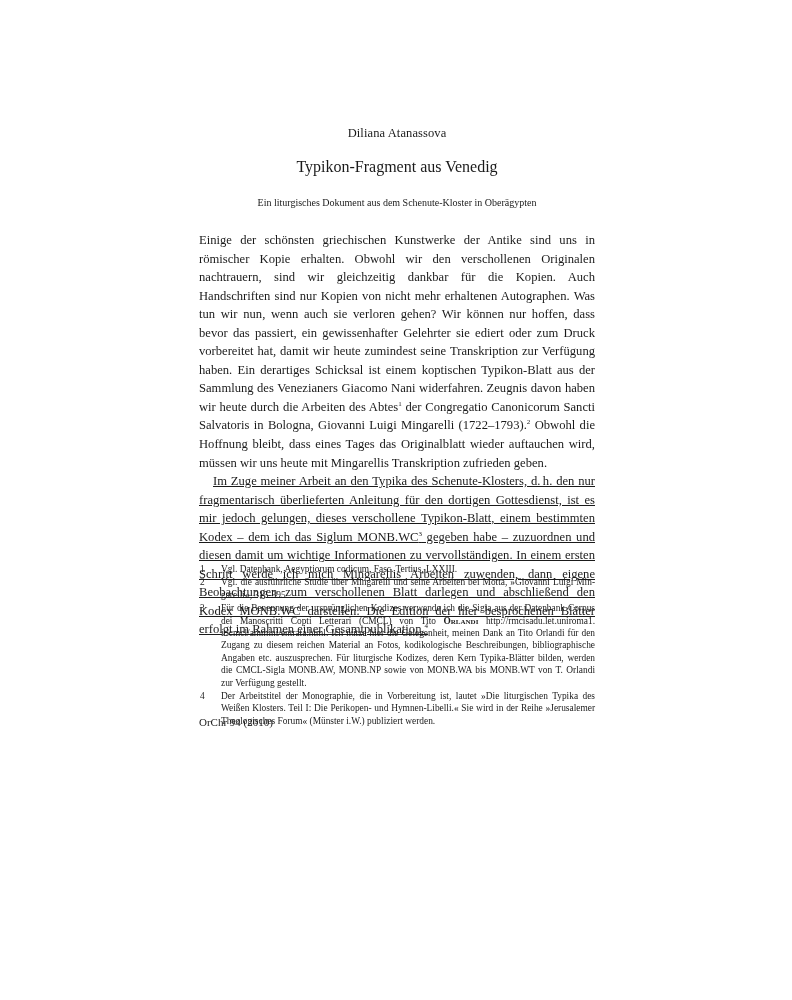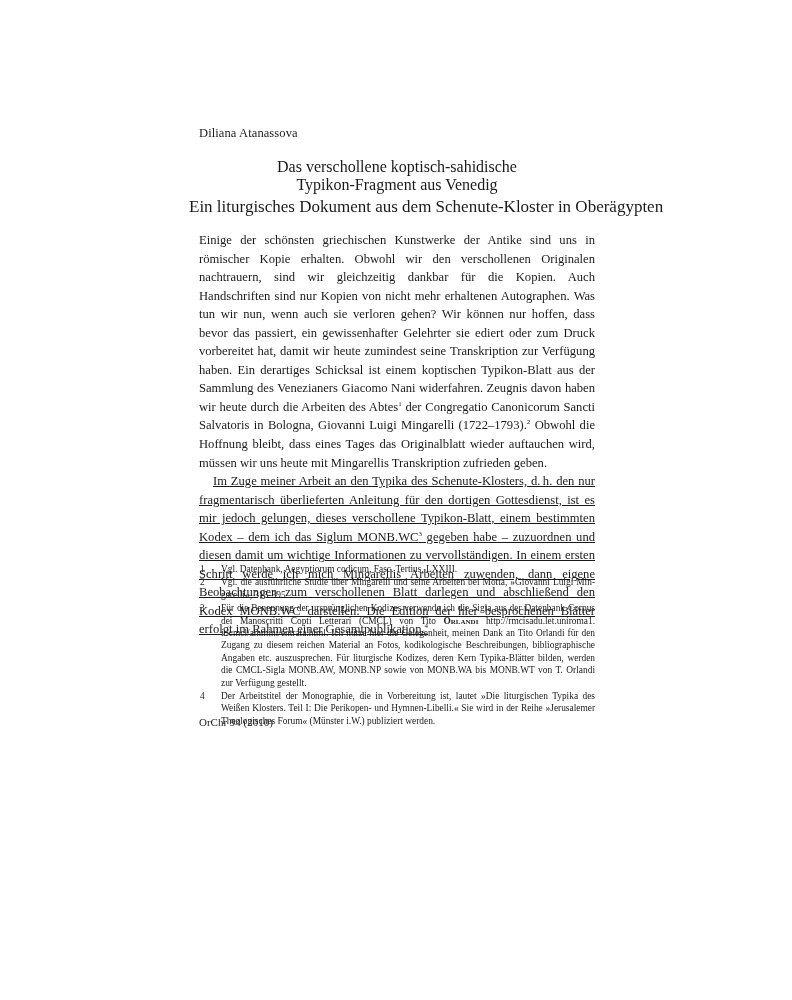--- a/index.html
+++ b/index.html
@@ -19,41 +19,41 @@
       position: absolute;
       left: 199px;
       top: 0;
       width: 396px;
     }
     .author {
       position: absolute;
       top: 126px;
       left: 0;
       width: 396px;
-      text-align: left;
+      text-align: center;
       font-size: 12.5px;
       letter-spacing: 0.1px;
     }
     .title {
       position: absolute;
       top: 158px;
       left: 0;
       width: 396px;
       text-align: center;
       font-size: 16px;
       line-height: 18px;
     }
     .title div { white-space: nowrap; }
     .subtitle {
       position: absolute;
       top: 197px;
       left: -10px;
       width: 416px;
-      text-align: left;
-      font-size: 17px;
+      text-align: center;
+      font-size: 10px;
       white-space: nowrap;
     }
     .body-text {
       position: absolute;
       top: 231px;
       left: 0;
       width: 396px;
       font-size: 12.6px;
       line-height: 18.55px;
       text-align: justify;
@@ -102,21 +102,20 @@
     }
   </style>
 </head>
 <body>
 
 <div class="page">
 
   <div class="author">Diliana Atanassova</div>
 
   <div class="title">
-    <div>Das verschollene koptisch-sahidische</div>
     <div>Typikon-Fragment aus Venedig</div>
   </div>
 
   <div class="subtitle">Ein liturgisches Dokument aus dem Schenute-Kloster in Oberägypten</div>
 
   <div class="body-text">
     <p><span>Einige der schönsten griechischen Kunstwerke der Antike sind uns in römischer Kopie erhalten. Obwohl wir den verschollenen Originalen nachtrauern, sind wir gleichzeitig dankbar für die Kopien. Auch Handschriften sind nur Kopien von nicht mehr erhaltenen Autographen. Was tun wir nun, wenn auch sie verloren gehen? Wir können nur hoffen, dass bevor das passiert, ein gewissenhafter Gelehrter sie ediert oder zum Druck vorbereitet hat, damit wir heute zumindest seine Transkription zur Verfügung haben. Ein derartiges Schicksal ist einem kop­tischen Typikon-Blatt aus der Sammlung des Venezianers Giacomo Nani wider­fahren. Zeugnis davon haben wir heute durch die Arbeiten des Abtes</span><sup>1</sup><span> der Con­gregatio Canonicorum Sancti Salvatoris in Bologna, Giovanni Luigi Mingarelli (1722–1793).</span><sup>2</sup><span> Obwohl die Hoffnung bleibt, dass eines Tages das Originalblatt wieder auftauchen wird, müssen wir uns heute mit Mingarellis Transkription zufrieden geben.</span></p>
     <p class="indent"><span>Im Zuge meiner Arbeit an den Typika des Schenute-Klosters, d. h. den nur fragmentarisch überlieferten Anleitung für den dortigen Gottesdienst, ist es mir jedoch gelungen, dieses verschollene Typikon-Blatt, einem bestimmten Kodex – dem ich das Siglum MONB.WC</span><sup>3</sup><span> gegeben habe – zuzuordnen und diesen damit um wichtige Informationen zu vervollständigen. In einem ersten Schritt werde ich mich Mingarellis Arbeiten zuwenden, dann eigene Beobachtungen zum verscholle­nen Blatt darlegen und abschließend den Kodex MONB.WC darstellen. Die Editi­on der hier besprochenen Blätter erfolgt im Rahmen einer Gesamtpublikation.</span><sup>4</sup></p>
   </div>
 

